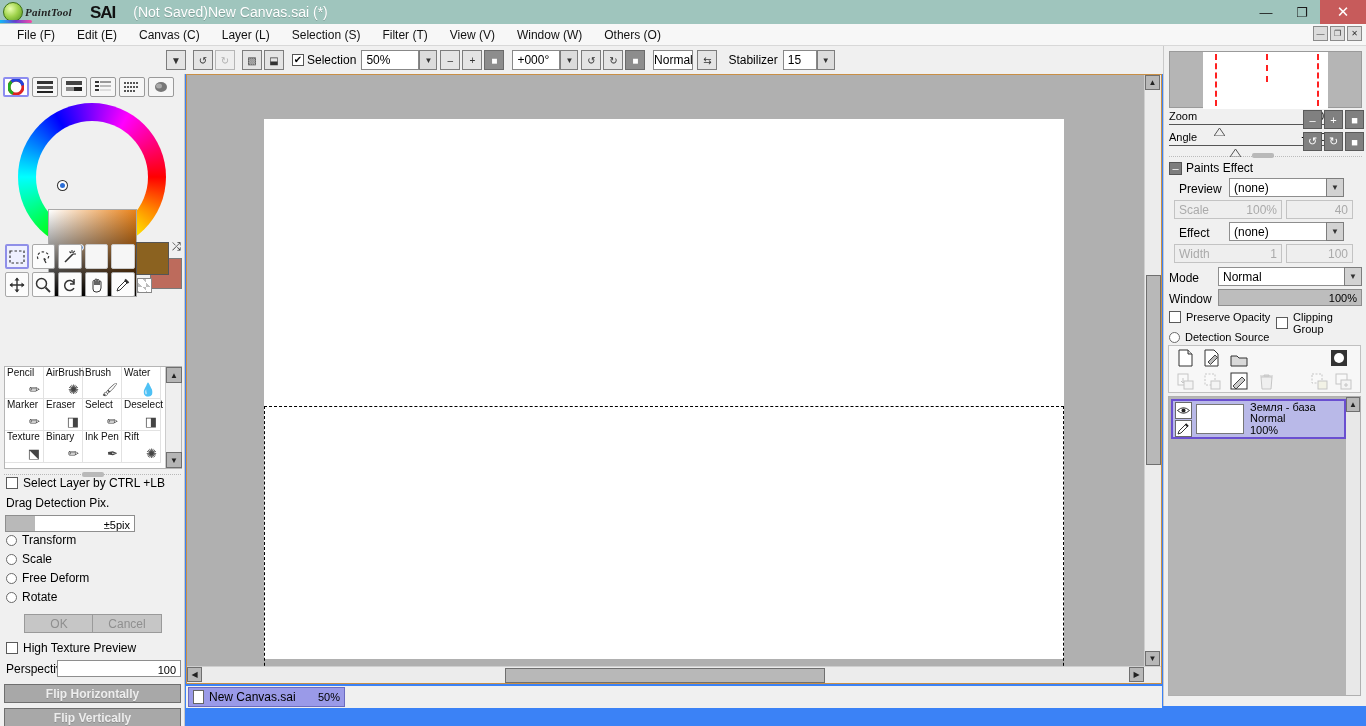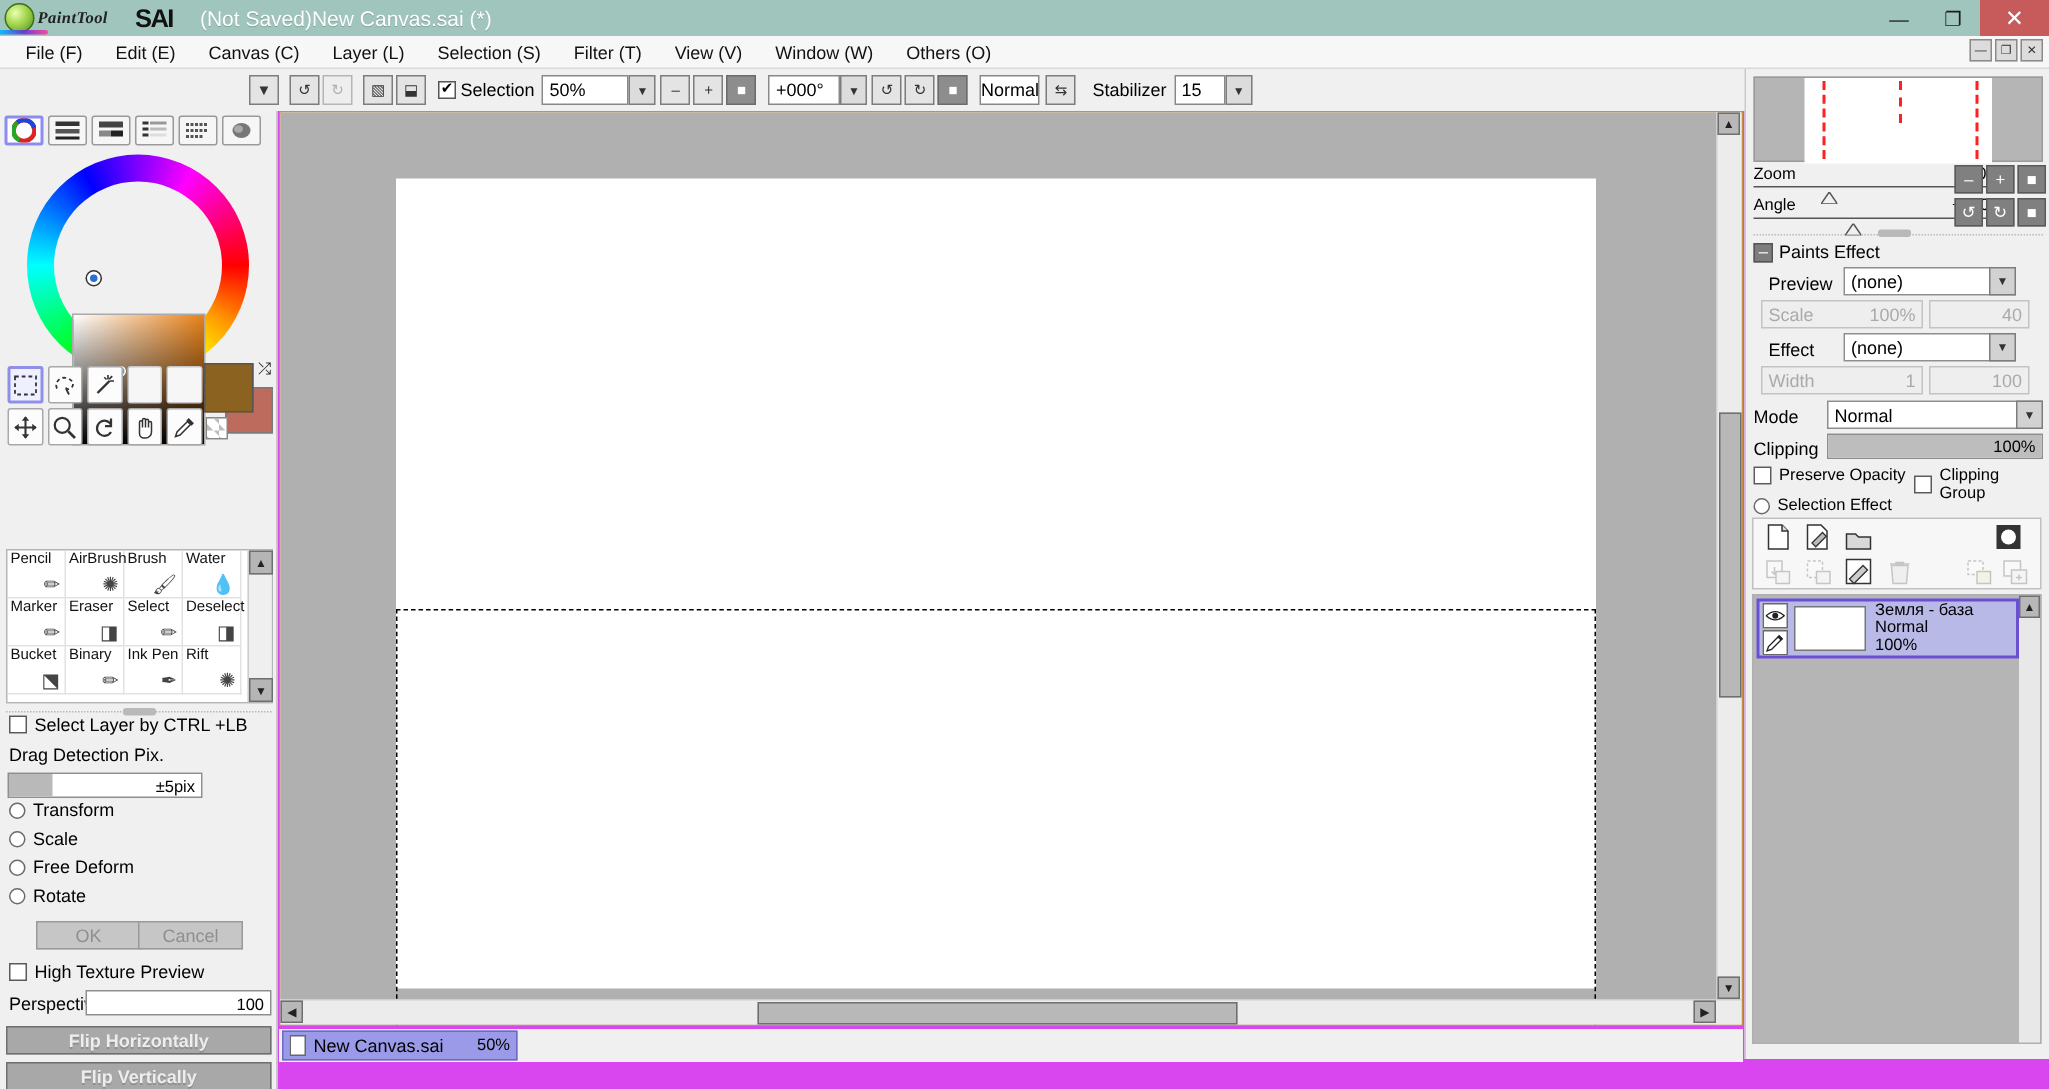--- a/index.html
+++ b/index.html
@@ -5,21 +5,21 @@
   * { box-sizing: border-box; }
   html, body {
     margin:0; padding:0;
     width:1366px; height:726px;
     overflow:hidden;
     font-family:"Liberation Sans", sans-serif;
     font-size:12px;
     color:#000;
     background:#d4d0c8;
   }
-  .app { position:relative; width:1366px; height:726px; background:#d946ef; }
+  .app { position:relative; width:1366px; height:726px; background:#3b82f6; }
 
   
   .titlebar{
     position:absolute; left:0; top:0; width:1366px; height:24px;
     background:#9fc5bd; display:flex; align-items:center;
   }
   .logo-wrap{ display:flex; align-items:center; margin-left:3px; height:22px; }
   .logo-ball{
     width:20px;height:20px;border-radius:50%;
     background:radial-gradient(circle at 35% 32%, #eaffb0 0%, #9ed24a 48%, #4e8f1f 100%);
@@ -548,21 +548,21 @@
             <div class="bname">Select</div>
             <div class="bico">✏</div>
           </div>
         <div class="bcell">
             <div class="bname">Deselect</div>
             <div class="bico">◨</div>
           </div>
       </div>
       <div class="brow">
         <div class="bcell">
-            <div class="bname">Bucket</div>
+            <div class="bname">Texture</div>
             <div class="bico">⬔</div>
           </div>
         <div class="bcell">
             <div class="bname">Binary</div>
             <div class="bico">✏</div>
           </div>
         <div class="bcell">
             <div class="bname">Ink Pen</div>
             <div class="bico">✒</div>
           </div>
@@ -719,37 +719,37 @@
     <div class="rfield dis" style="left:10px; top:198px; width:108px; justify-content:space-between">
       <span>Width</span>
       <span>1</span>
     </div>
     <div class="rfield dis" style="left:122px; top:198px; width:67px; justify-content:flex-end">100</div>
 
     <div class="rlabel" style="left:5px; top:225px; font-size:12px">Mode</div>
     <div class="rfield" style="left:54px; top:221px; width:144px">Normal</div>
     <div class="rdrop" style="left:180px; top:221px">▼</div>
 
-    <div class="rlabel" style="left:5px; top:246px; font-size:12px">Clipping</div>
+    <div class="rlabel" style="left:5px; top:246px; font-size:12px">Window</div>
     <div class="rbar" style="left:54px; top:243px; width:144px">
       <div class="rbar-fill" style="width:144px"></div>
       <span style="position:relative">100%</span>
     </div>
 
     <div class="opt" style="left:5px; top:265px; font-size:11px">
       <span class="chk2"></span>
       <span>Preserve Opacity</span>
     </div>
     <div class="opt" style="left:112px; top:265px; font-size:11px">
       <span class="chk2"></span>
       <span>Clipping Group</span>
     </div>
     <div class="opt" style="left:5px; top:285px; font-size:11px">
       <span class="radio"></span>
-      <span>Selection Effect</span>
+      <span>Detection Source</span>
     </div>
   </div>
 
   <div class="layer-icons">
     <div class="licon" style="left:6px; top:2px">
       <svg width="15" height="18" viewBox="0 0 15 18">
           <path d="M1 1 h9 l4 4 v12 h-13 z" fill="#fff" stroke="#333" stroke-width="1"></path>
           <path d="M10 1 v4 h4" fill="#ddd" stroke="#333" stroke-width="1"></path>
         </svg>
     </div>

